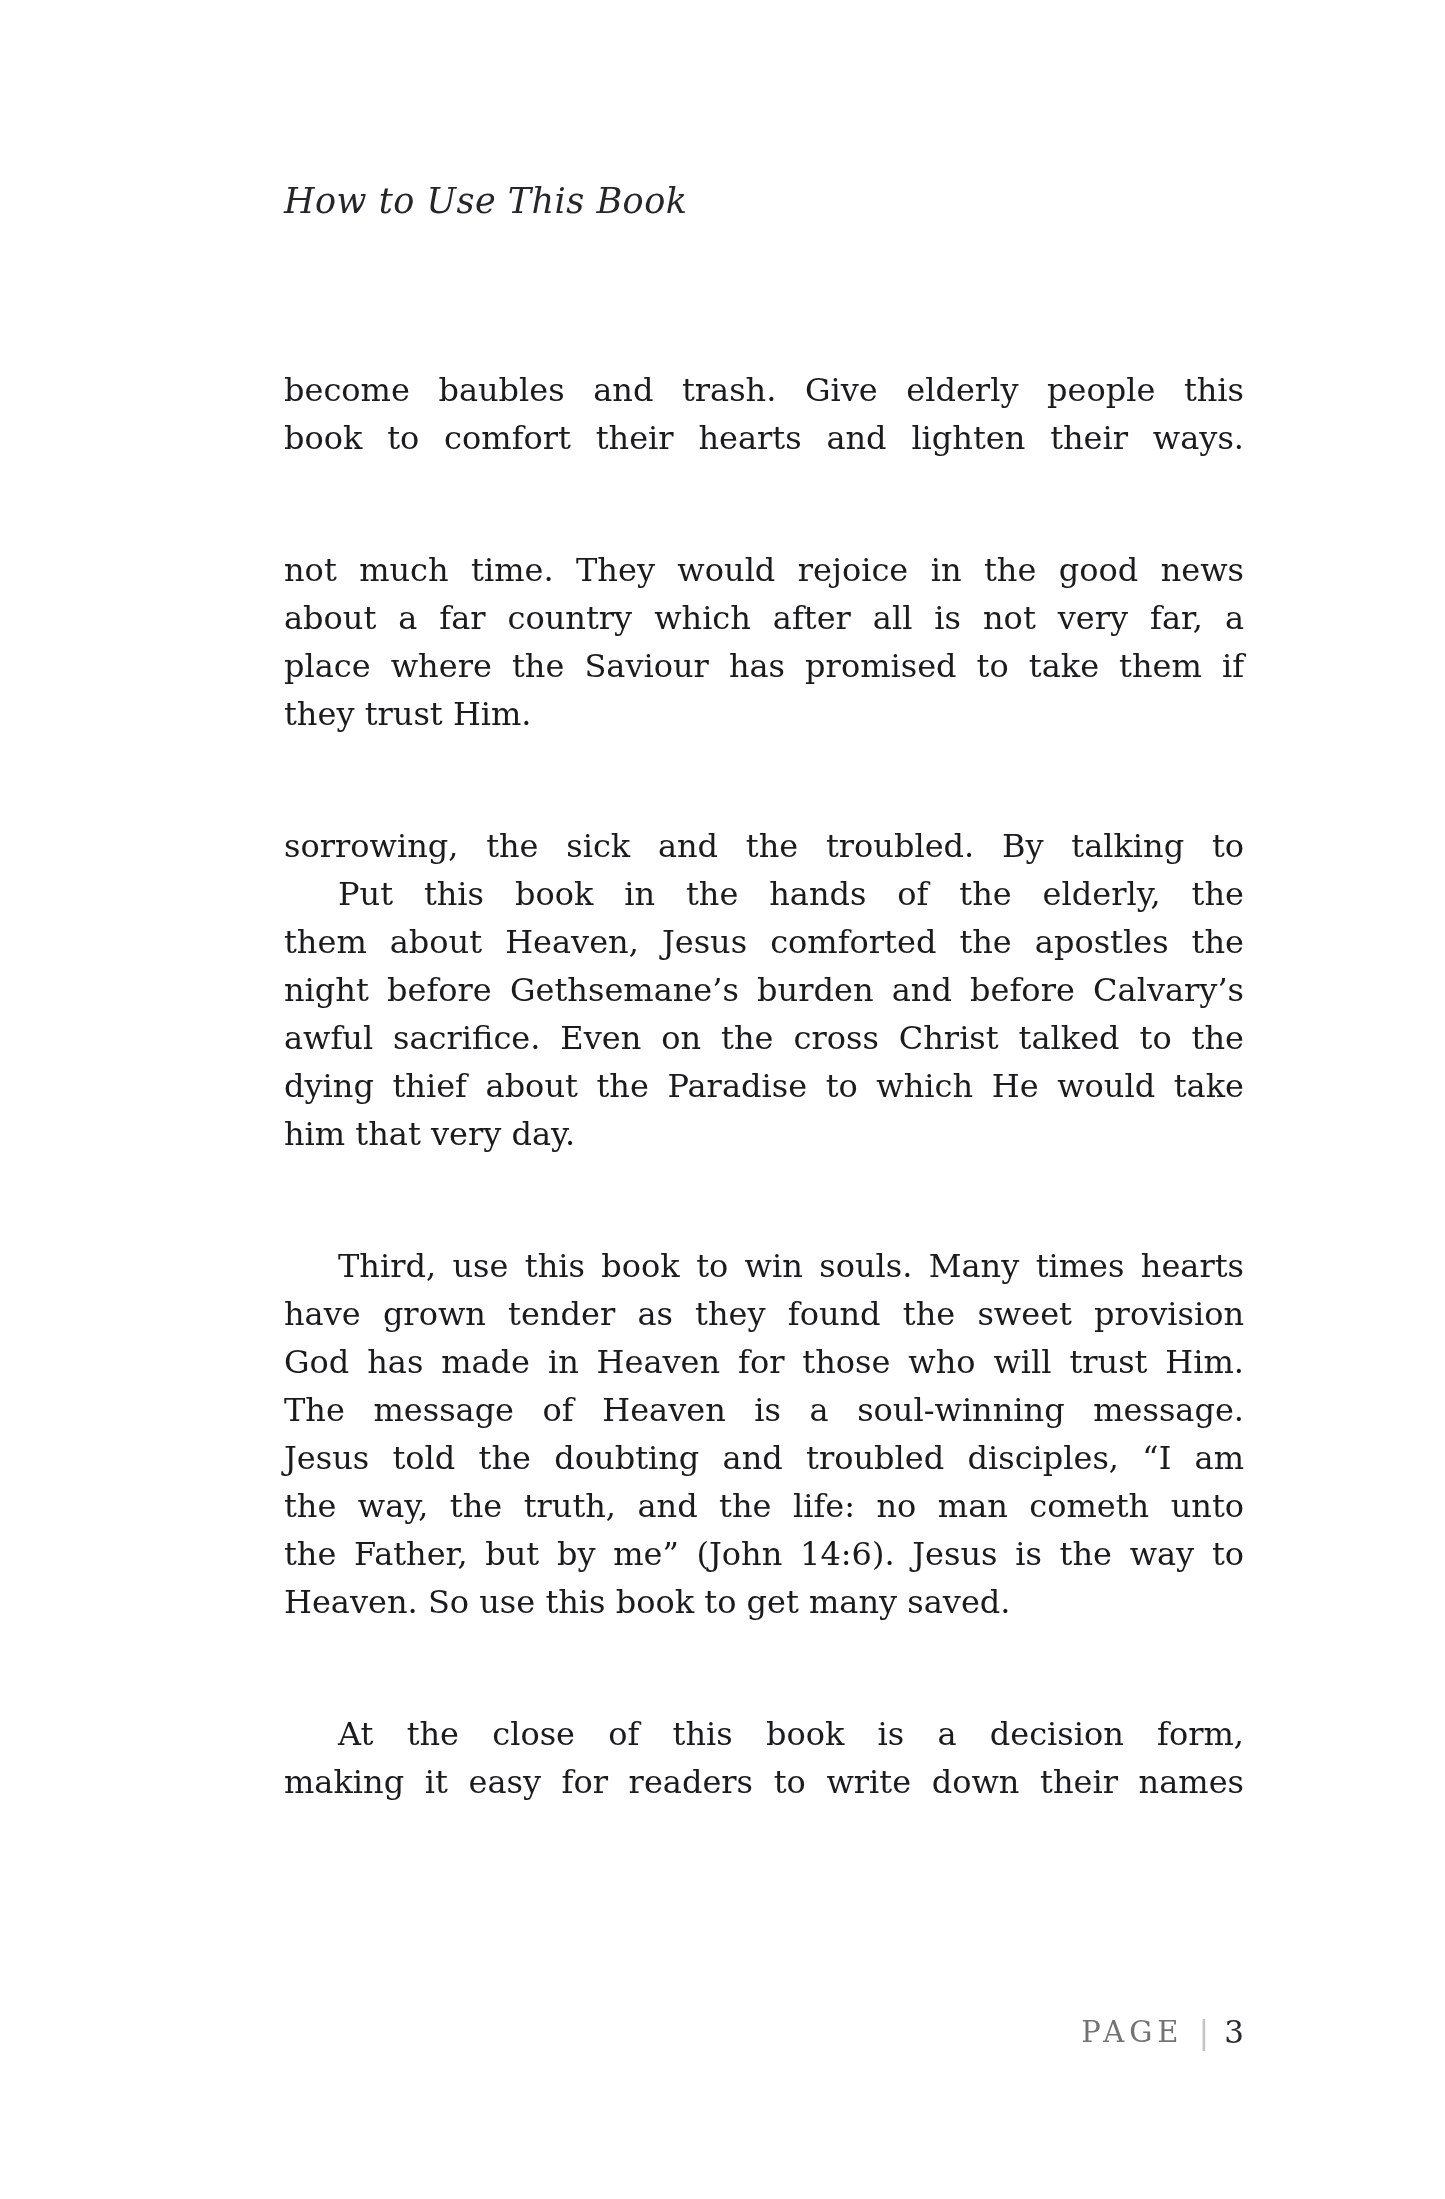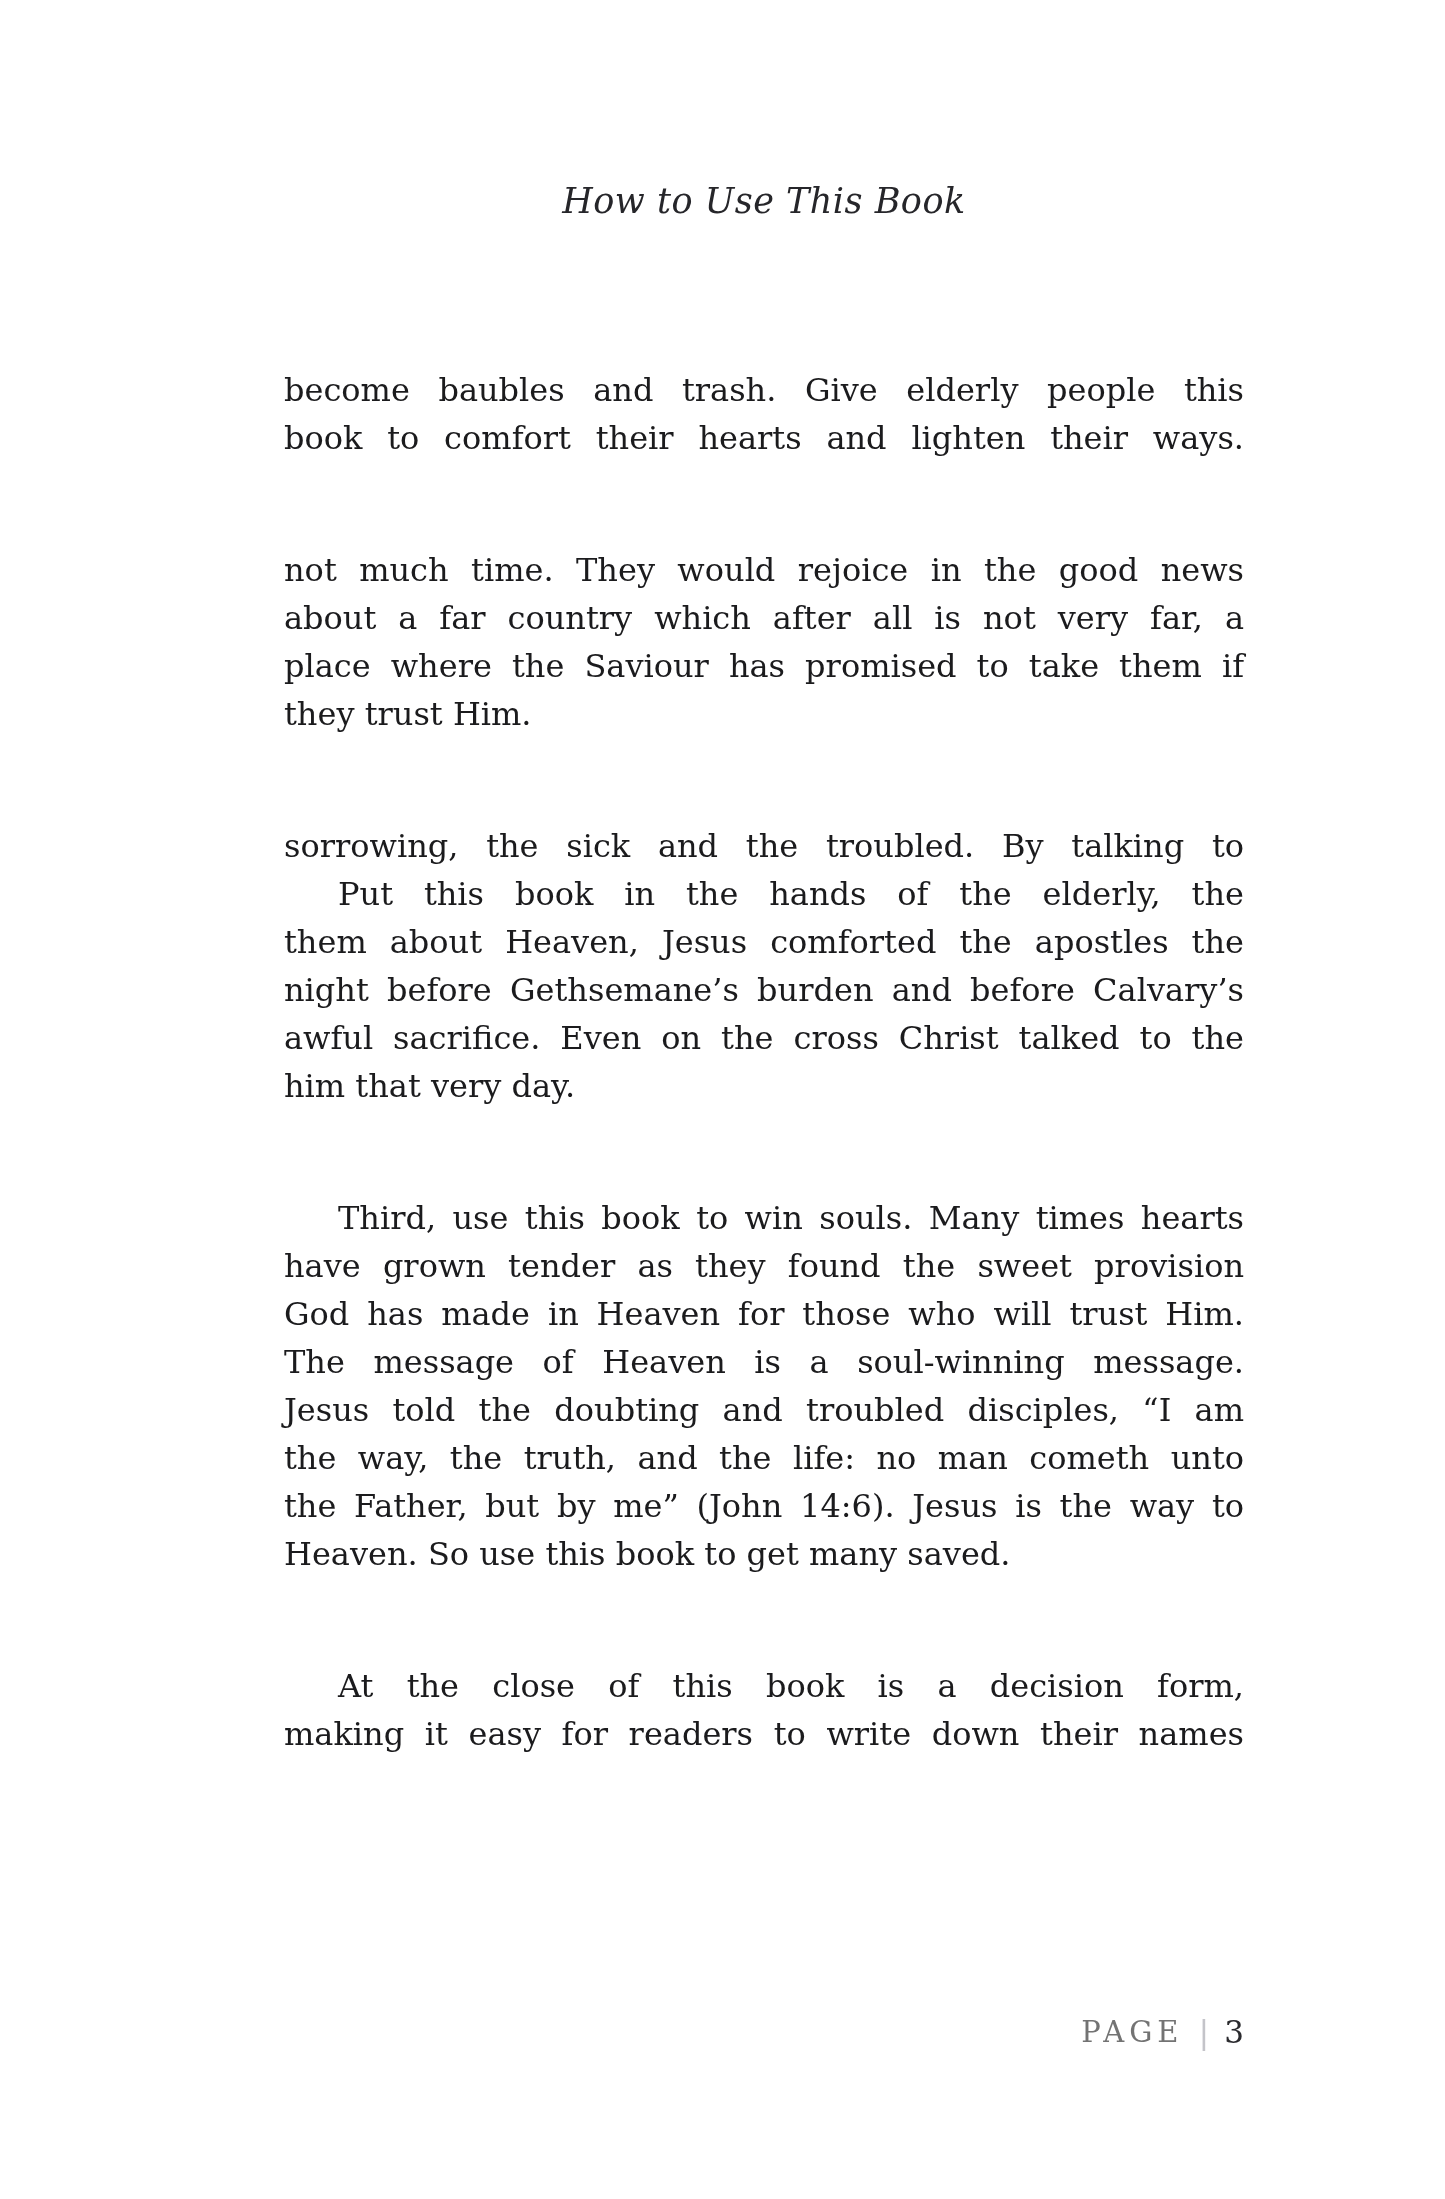--- a/index.html
+++ b/index.html
@@ -9,21 +9,21 @@
     height: 2199px;
     background: #ffffff;
     font-family: "DejaVu Serif", serif;
     overflow: hidden;
   }
   .running-header {
     position: absolute;
     left: 284px;
     top: 184px;
     width: 960px;
-    text-align: center;
+    text-align: left;
     font-style: italic;
     font-size: 35px;
     line-height: 1;
     color: #26262a;
     letter-spacing: 0.5px;
   }
   .body-text {
     position: absolute;
     left: 284px;
     top: 366px;
@@ -88,20 +88,21 @@
         <div class="line"><span class="rm">about a far country which after all is not very far, a</span></div>
         <div class="line"><span class="rm">place where the Saviour has promised to take them if</span></div>
         <div class="line last"><span class="rm">they trust Him.</span></div>
       </div>
       <div class="paragraph">
         <div class="line"><span class="rm">sorrowing, the sick and the troubled. By talking to</span></div>
         <div class="line indent"><span class="rm">Put this book in the hands of the elderly, the</span></div>
         <div class="line"><span class="rm">them about Heaven, Jesus comforted the apostles the</span></div>
         <div class="line"><span class="rm">night before Gethsemane’s burden and before Calvary’s</span></div>
         <div class="line"><span class="rm">awful sacrifice. Even on the cross Christ talked to the</span></div>
+        <div class="line"><span class="rm">dying thief about the Paradise to which He would take</span></div>
         <div class="line last"><span class="rm">him that very day.</span></div>
       </div>
       <div class="paragraph">
         <div class="line indent"><span class="rm">Third, use this book to win souls. Many times hearts</span></div>
         <div class="line"><span class="rm">have grown tender as they found the sweet provision</span></div>
         <div class="line"><span class="rm">God has made in Heaven for those who will trust Him.</span></div>
         <div class="line"><span class="rm">The message of Heaven is a soul-winning message.</span></div>
         <div class="line"><span class="rm">Jesus told the doubting and troubled disciples, </span><span class="it">“I am</span></div>
         <div class="line"><span class="it">the way, the truth, and the life: no man cometh unto</span></div>
         <div class="line"><span class="it">the Father, but by me”</span><span class="rm"> (John 14:6). Jesus is the way to</span></div>

